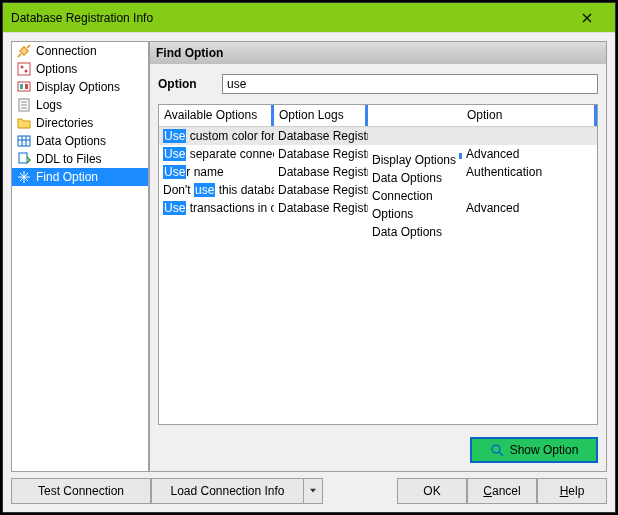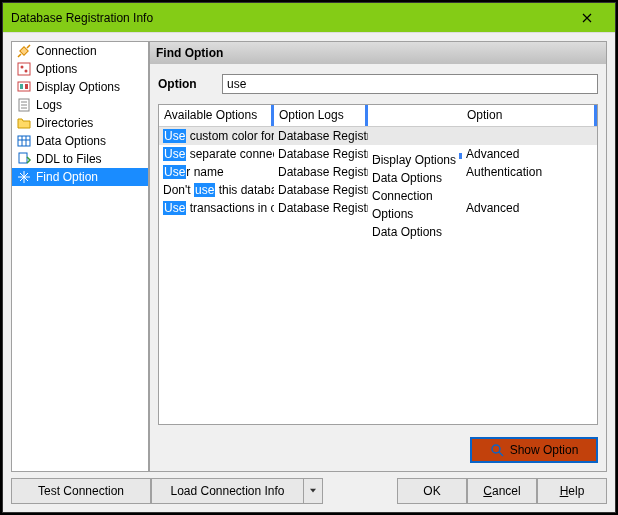--- a/index.html
+++ b/index.html
@@ -28,21 +28,21 @@
 .col-avail { width: 115px; }
 .col-kind { width: 94px; }
 .col-cat { width: 94px; margin-top: 48px; }
 .col-group { flex: 1; }
 .table-rows { flex: 1; }
 .table-row { display: flex; height: 18px; align-items: center; }
 .table-row.selected { background: #e8e8e8; }
 .table-cell { padding: 0 4px; font-size: 12px; overflow: hidden; white-space: nowrap; }
 .hl { background: #1a8cff; color: #fff; padding: 0 1px; }
 .show-option-row { display: flex; justify-content: flex-end; padding-top: 2px; }
-.show-btn { width: 128px; height: 26px; background: #c2410c; border: 2px solid #0a64c8; display: flex; align-items: center; justify-content: center; gap: 6px; cursor: pointer; font-size: 12px; }
+.show-btn { width: 128px; height: 26px; background: #22c55e; border: 2px solid #0a64c8; display: flex; align-items: center; justify-content: center; gap: 6px; cursor: pointer; font-size: 12px; }
 .bottom-bar { display: flex; padding: 0; }
 .btn { height: 26px; background: #e8e8e8; border: 1px solid #a0a0a0; display: flex; align-items: center; justify-content: center; cursor: pointer; font-size: 12px; font-family: inherit; padding: 0 6px; }
 .btn-test { width: 140px; }
 .btn-load-wrap { display: flex; width: 172px; }
 .btn-load { flex: 1; border-right: none; text-align: right; }
 .btn-load-drop { width: 20px; }
 .btn-spacer { flex: 1; }
 .btn-ok { width: 70px; text-align: right; }
 .btn-cancel { width: 70px; }
 .btn-help { width: 70px; }

